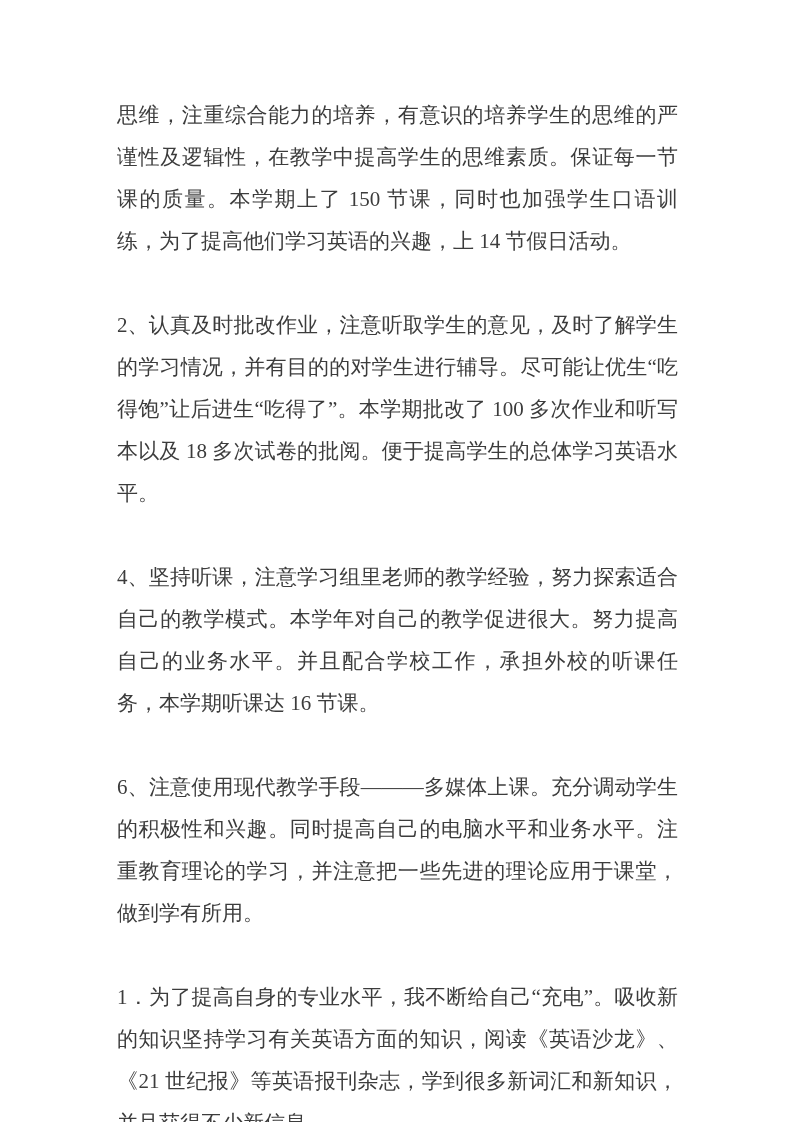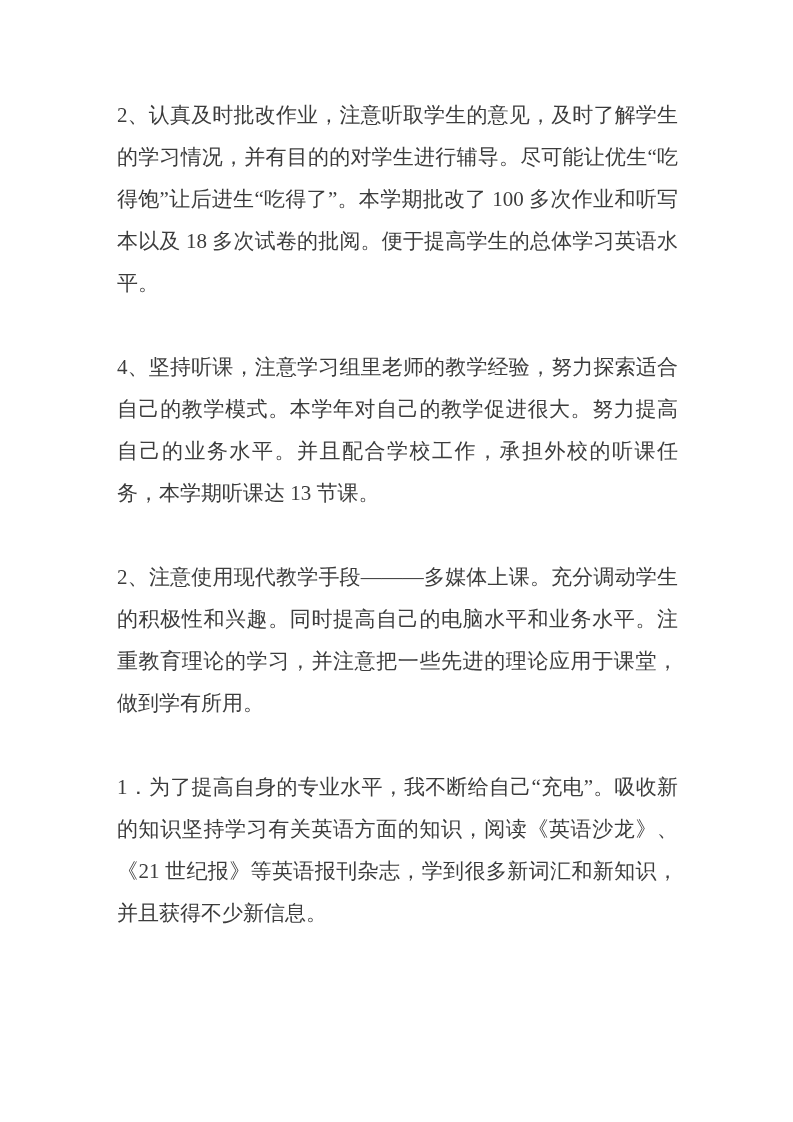--- a/index.html
+++ b/index.html
@@ -30,18 +30,19 @@
   .doc-body p {
     margin: 0 0 42px 0;
     padding: 0;
   }
 </style>
 </head>
 <body>
 
 <div class="page">
   <div class="doc-body">
+    <p>思维，注重综合能力的培养，有意识的培养学生的思维的严谨性及逻辑性，在教学中提高学生的思维素质。保证每一节课的质量。本学期上了 150 节课，同时也加强学生口语训练，为了提高他们学习英语的兴趣，上 14 节假日活动。</p>
     <p>2、认真及时批改作业，注意听取学生的意见，及时了解学生的学习情况，并有目的的对学生进行辅导。尽可能让优生“吃得饱”让后进生“吃得了”。本学期批改了 100 多次作业和听写本以及 18 多次试卷的批阅。便于提高学生的总体学习英语水平。</p>
-    <p>4、坚持听课，注意学习组里老师的教学经验，努力探索适合自己的教学模式。本学年对自己的教学促进很大。努力提高自己的业务水平。并且配合学校工作，承担外校的听课任务，本学期听课达 13 节课。</p>
-    <p>2、注意使用现代教学手段———多媒体上课。充分调动学生的积极性和兴趣。同时提高自己的电脑水平和业务水平。注重教育理论的学习，并注意把一些先进的理论应用于课堂，做到学有所用。</p>
+    <p>4、坚持听课，注意学习组里老师的教学经验，努力探索适合自己的教学模式。本学年对自己的教学促进很大。努力提高自己的业务水平。并且配合学校工作，承担外校的听课任务，本学期听课达 16 节课。</p>
+    <p>6、注意使用现代教学手段———多媒体上课。充分调动学生的积极性和兴趣。同时提高自己的电脑水平和业务水平。注重教育理论的学习，并注意把一些先进的理论应用于课堂，做到学有所用。</p>
     <p>1．为了提高自身的专业水平，我不断给自己“充电”。吸收新的知识坚持学习有关英语方面的知识，阅读《英语沙龙》、《21 世纪报》等英语报刊杂志，学到很多新词汇和新知识，并且获得不少新信息。</p>
   </div>
 </div>
 
 </body></html>

